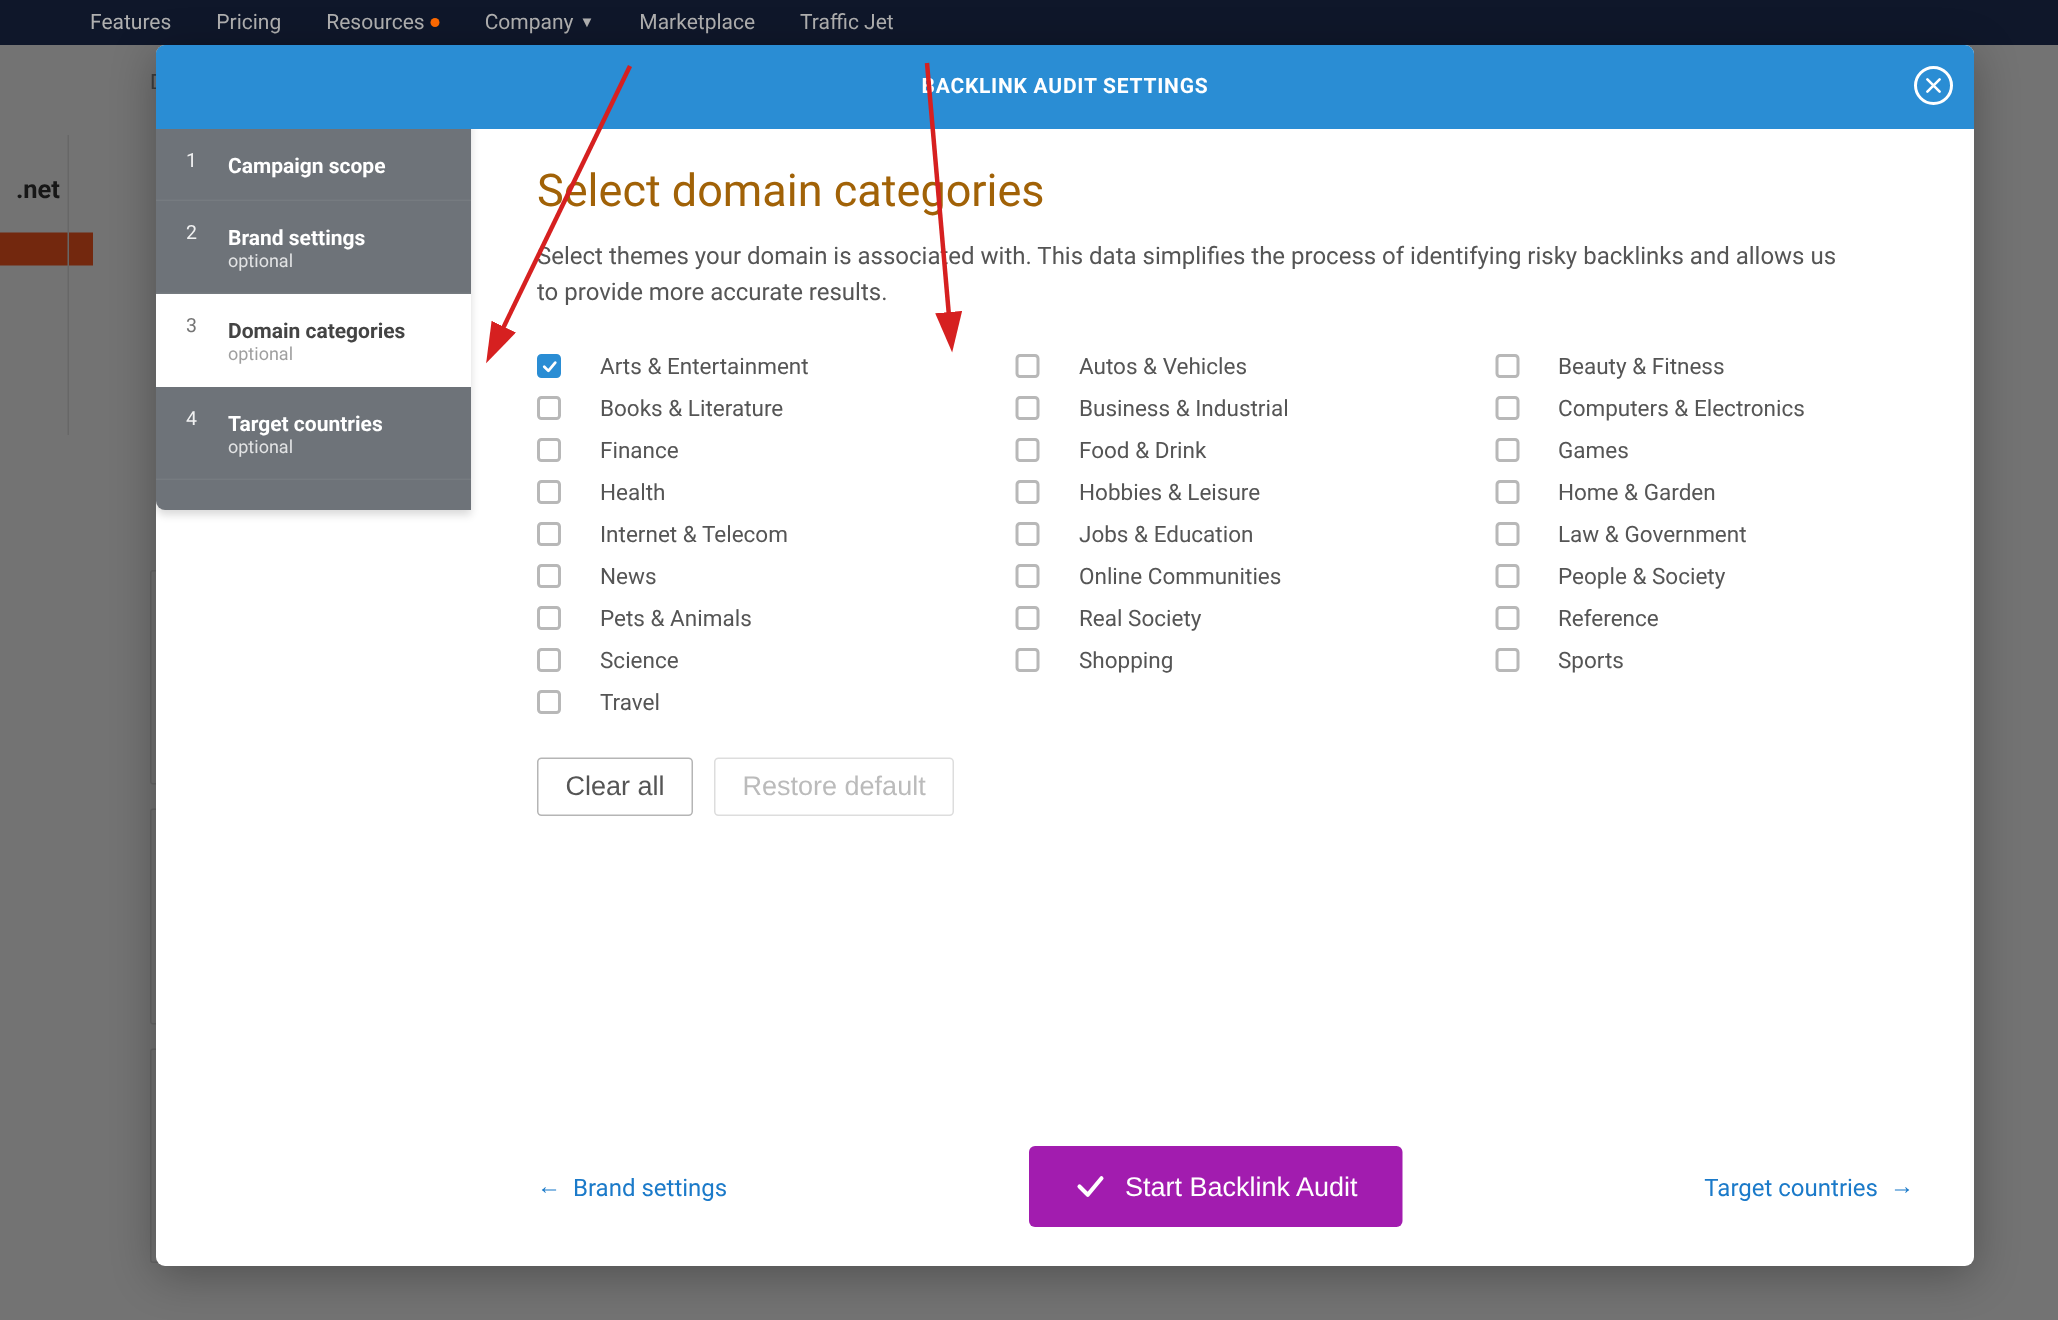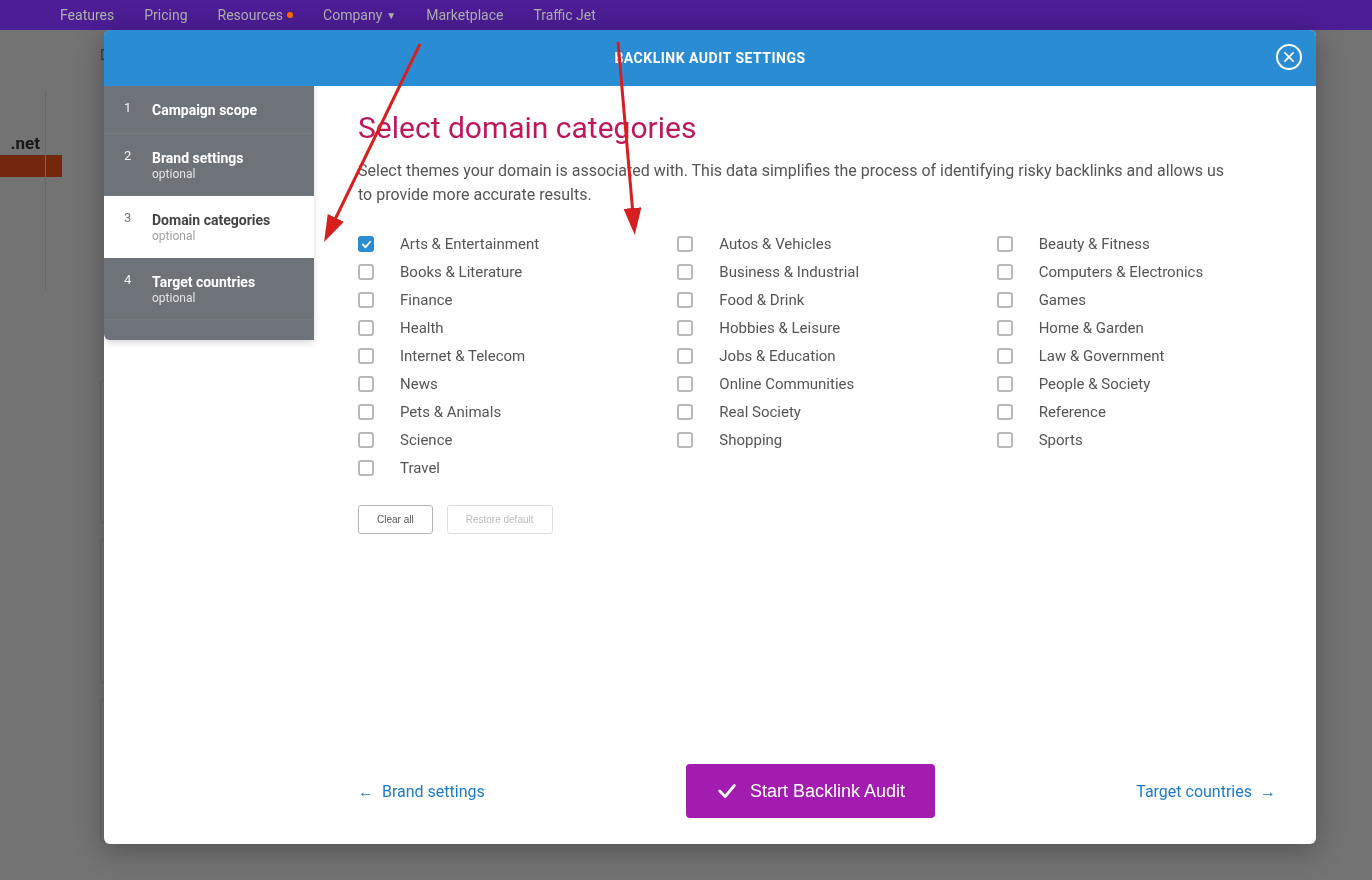--- a/index.html
+++ b/index.html
@@ -7,21 +7,21 @@
     font-family: -apple-system, BlinkMacSystemFont, "Segoe UI", Roboto, Arial, sans-serif;
     background: #f5f5f5;
     width: 1372px;
     height: 880px;
     overflow: hidden;
     position: relative;
     color: #333;
   }
   
   .topnav {
-    background: #4c1d95;
+    background: #0f172a;
     height: 30px;
     display: flex;
     align-items: center;
     padding-left: 60px;
     gap: 30px;
     color: #b0b0b0;
     font-size: 14px;
   }
   .topnav span { cursor: pointer; display:flex; align-items:center; gap:4px;}
   .orange-dot { width:6px; height:6px; background:#ff6a00; border-radius:50%; display:inline-block;}
@@ -44,21 +44,21 @@
   .breadcrumb-bar .sep { color:#bbb; font-size:11px;}
 
   .left-col-frag {
     position:absolute;
     left:0; top:60px;
     width:46px;
     border-right:1px solid #e5e5e5;
     height:200px;
   }
   .dotnet-lbl {
-    position:absolute; left:0; top:103px; font-weight:700; font-size:17px; color:#333;
+    position:absolute; left:0; top:87px; font-weight:700; font-size:17px; color:#333;
     width:46px; text-align:right; padding-right:6px;
   }
   .orange-bar {
     position:absolute; left:0; top:125px;
     width:62px; height:22px;
     background:#ff5a1f;
   }
 
   .cards-col {
     position:absolute;
@@ -166,21 +166,21 @@
   .modal-body {
     flex:1;
     padding:80px 40px 30px 44px;
     position:relative;
     display:flex;
     flex-direction:column;
   }
   .modal-body h1 {
     font-size:30px;
     font-weight:400;
-    color:#be185d;
+    color:#a16207;
     margin-bottom:14px;
   }
   .modal-body p.desc {
     font-size:16px;
     color:#555;
     line-height:1.5;
     margin-bottom:28px;
     max-width:880px;
   }
   .cat-grid {
@@ -214,21 +214,21 @@
   .clear-row {
     margin-top:28px;
     display:flex; gap:14px;
   }
   .btn-outline {
     border:1px solid #b5b5b5;
     background:#fff;
     color:#555;
     padding:8px 18px;
     border-radius:3px;
-    font-size:10px;
+    font-size:18px;
     cursor:pointer;
   }
   .btn-outline.disabled {
     color:#bbb;
     border-color:#ddd;
     cursor:default;
   }
 
   .modal-footer {
     position:absolute;

